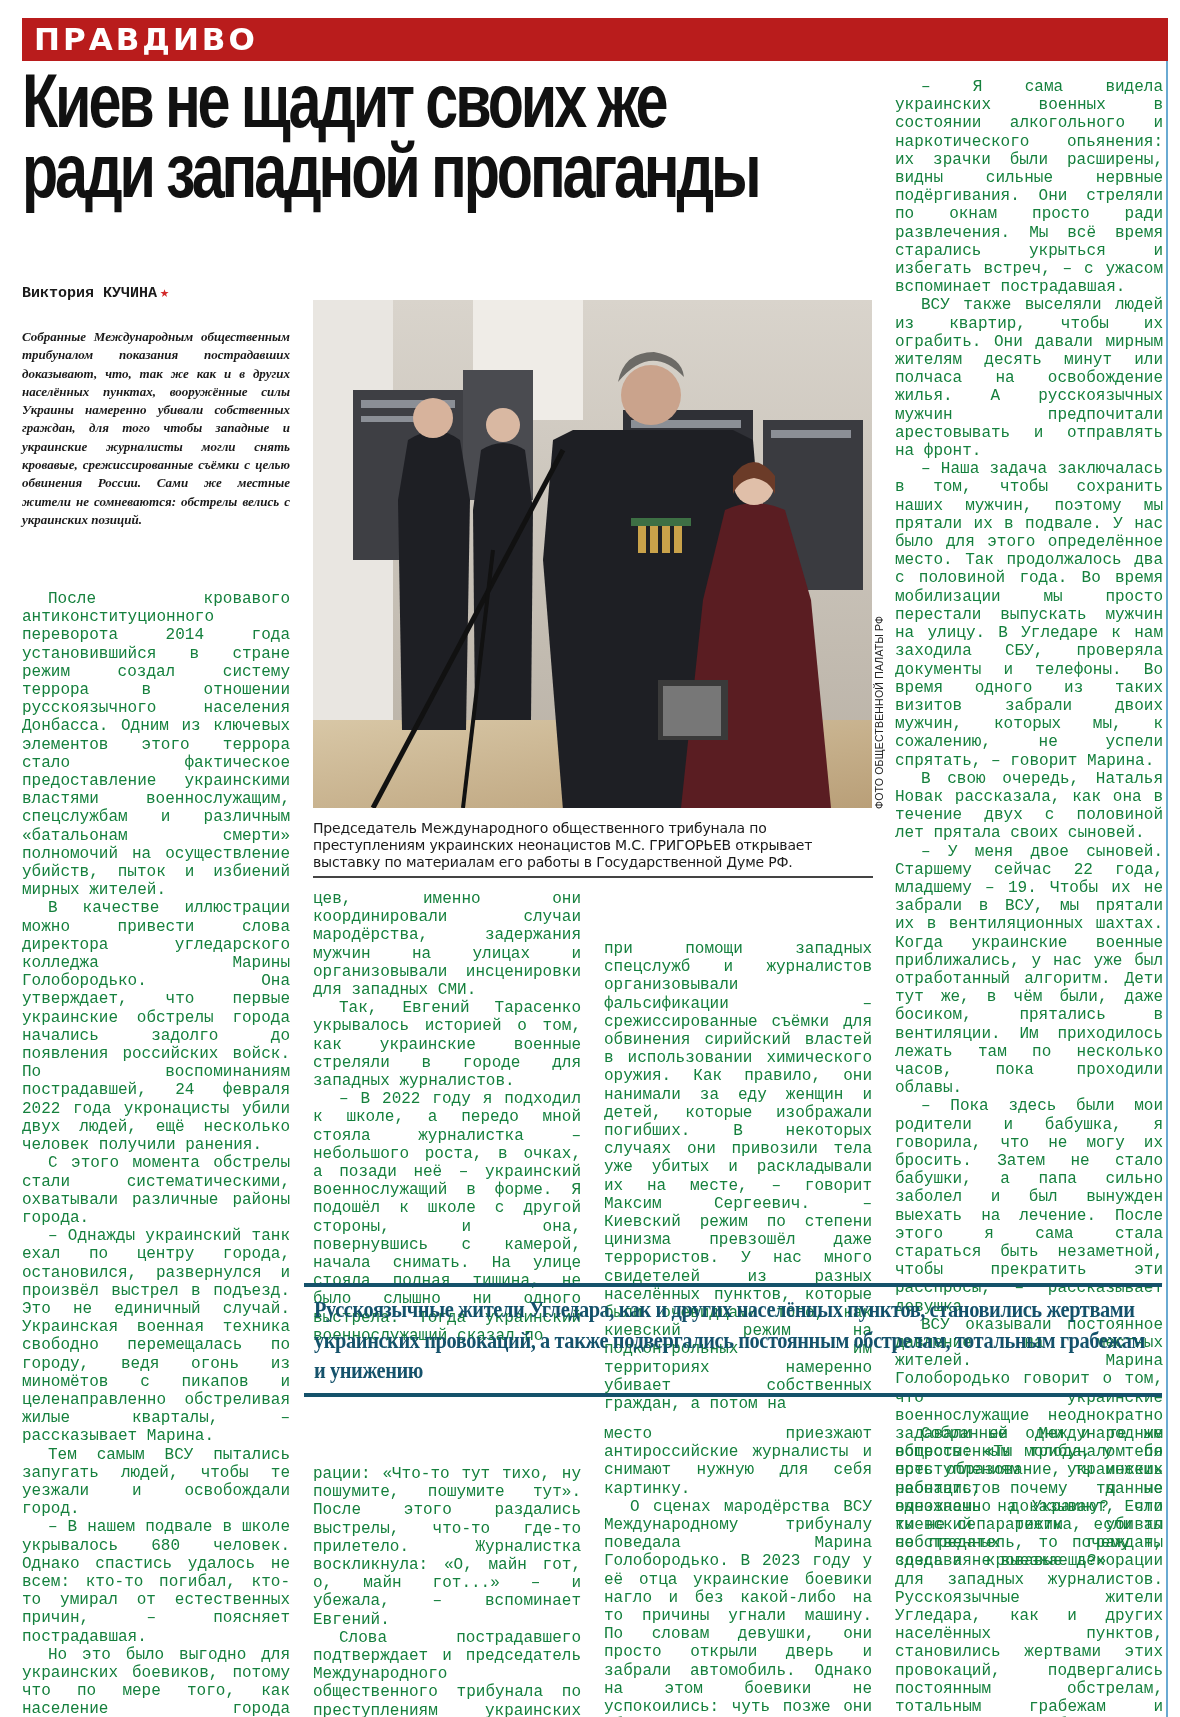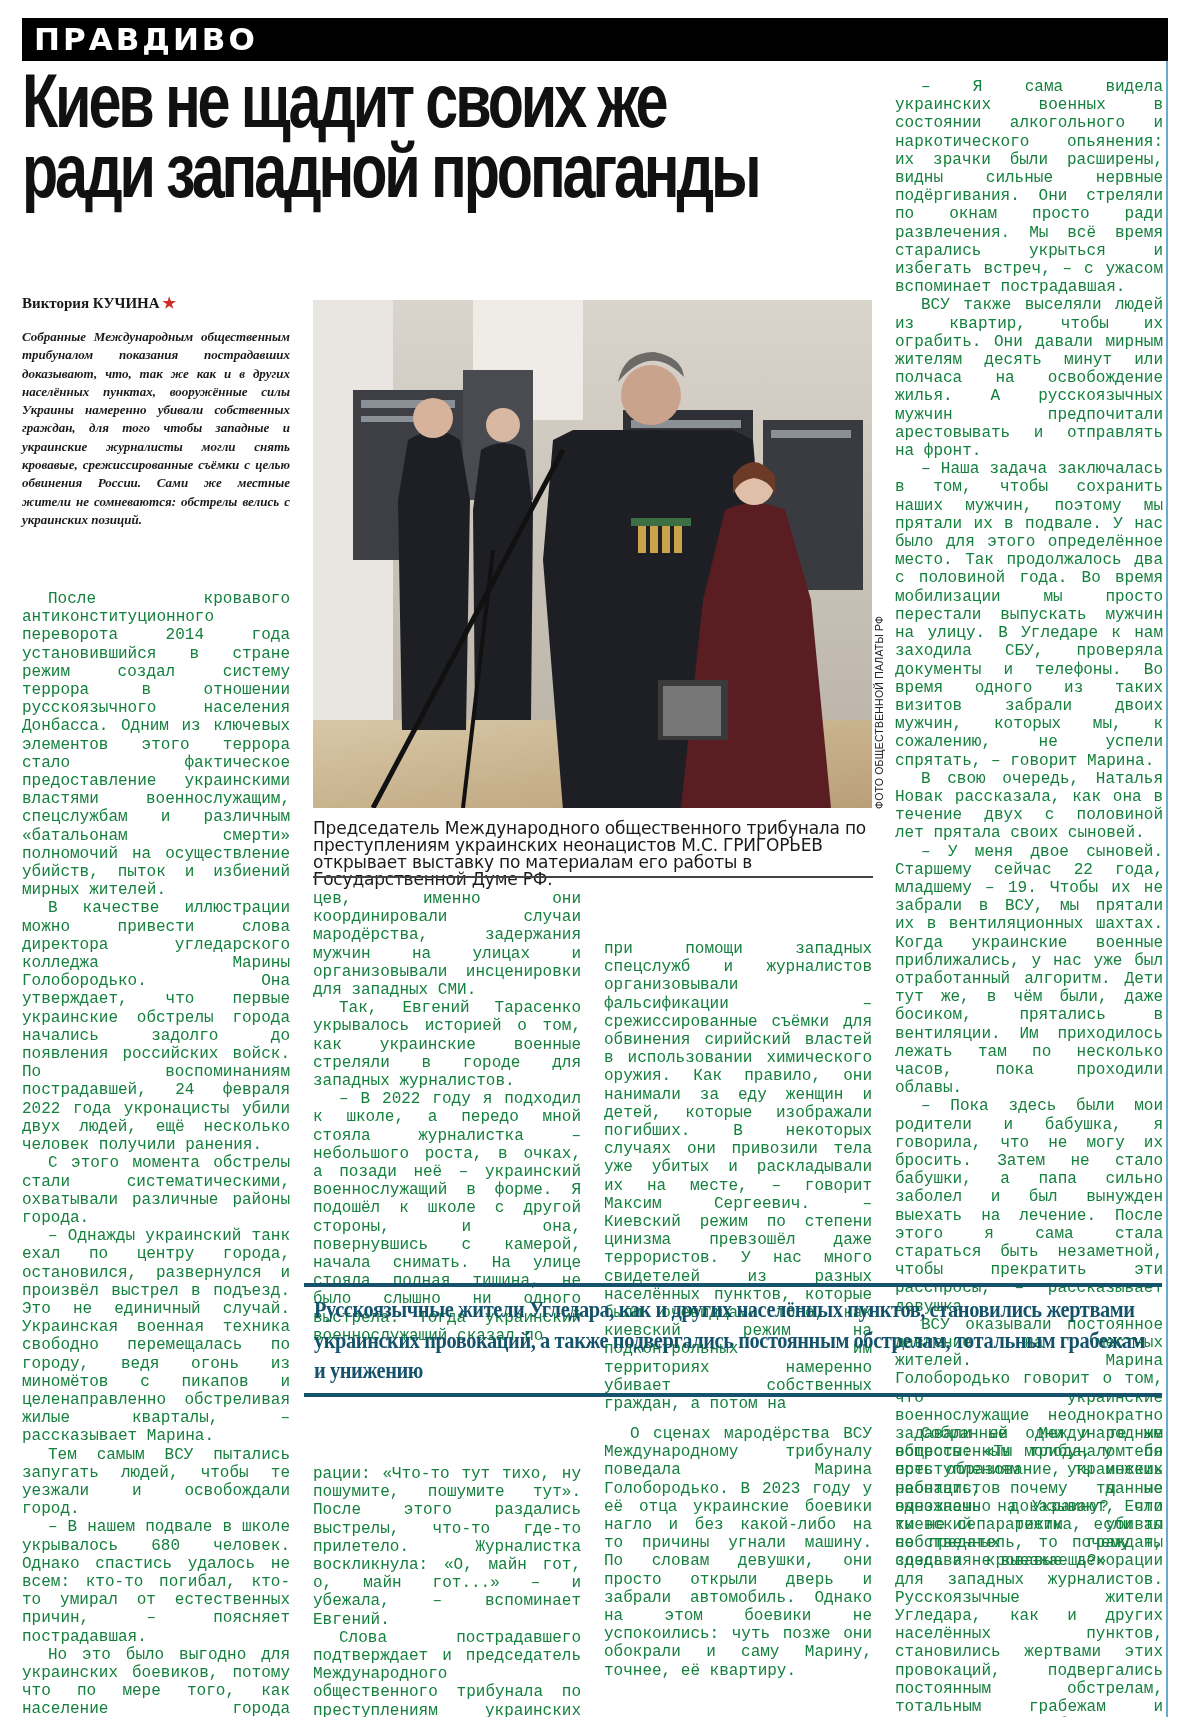--- a/index.html
+++ b/index.html
@@ -1,32 +1,32 @@
 <!DOCTYPE html>
 <html><head>
 <meta charset="utf-8">
 <style>
   html, body { margin: 0; padding: 0; background: #ffffff; }
   body { width: 1180px; height: 1717px; position: relative; overflow: hidden; color: #1a1a1a; }
   .page { position: absolute; left: 0; top: 0; width: 1180px; height: 1717px; }
-  .rubric-bar { position: absolute; left: 22px; top: 18px; width: 1146px; height: 43px; background: #000000; }
+  .rubric-bar { position: absolute; left: 22px; top: 18px; width: 1146px; height: 43px; background: #b91c1c; }
   .rubric-text { position: absolute; left: 12px; top: 3px; font-family: "DejaVu Sans", sans-serif; font-weight: bold; font-size: 31px; letter-spacing: 3px; color: #ffffff; }
   .right-rule { position: absolute; left: 1166px; top: 61px; width: 2px; height: 1656px; background: #6aaad2; }
   .headline { position: absolute; left: 22px; top: 66px; width: 860px; font-family: "Liberation Sans", sans-serif; font-weight: bold; font-size: 76px; line-height: 70px; letter-spacing: -4px; transform: scaleX(0.78); transform-origin: left top; white-space: nowrap; color: #111; }
   .subhead { position: absolute; left: 22px; top: 218px; width: 860px; font-family: "Liberation Sans", sans-serif; font-size: 23.5px; line-height: 29px; color: #1f1f1f; }
-  .byline { position: absolute; left: 22px; top: 294px; font-family: Liberation Serif, serif; font-weight: bold; font-size: 15px; color: #1a1a1a; }
+  .byline { position: absolute; left: 22px; top: 283px; font-family: Liberation Mono, monospace; font-weight: bold; font-size: 15px; color: #1a1a1a; }
   .byline .star { color: #d32a2a; margin-left: 3px; }
   .col { position: absolute; font-family: Liberation Mono, monospace; font-size: 16px; line-height: 18.2px; text-align: justify; color: #15803d; hyphens: manual; }
   .col p { margin: 0; text-indent: 26px; }
   .col p.noindent { text-indent: 0; }
   .lead { position: absolute; left: 22px; top: 328px; width: 268px; font-family: "Liberation Serif", serif; font-weight: bold; font-style: italic; font-size: 13px; line-height: 18.3px; text-align: justify; color: #1a1a1a; }
   .photo { position: absolute; left: 313px; top: 300px; width: 559px; height: 508px; overflow: hidden; background: #b9b3ab; }
   .photo-credit { position: absolute; left: 872px; top: 560px; width: 14px; height: 250px; }
   .photo-credit span { position: absolute; left: -118px; top: 118px; width: 250px; transform: rotate(-90deg); font-family: "Liberation Sans", sans-serif; font-size: 10.5px; letter-spacing: 0.2px; color: #222; white-space: nowrap; }
-  .caption { position: absolute; left: 313px; top: 820px; width: 560px; font-family: "DejaVu Sans", sans-serif; font-size: 17px; line-height: 17px; color: #1a1a1a; letter-spacing: -0.2px; }
+  .caption { position: absolute; left: 313px; top: 820px; width: 560px; font-family: "DejaVu Sans", sans-serif; font-size: 14px; line-height: 17px; color: #1a1a1a; letter-spacing: -0.2px; }
   .caption-rule { position: absolute; left: 313px; top: 876px; width: 560px; height: 2px; background: #444; }
   .callout-rule { position: absolute; left: 304px; width: 858px; height: 4px; background: #15526b; }
   .callout { position: absolute; left: 314px; top: 1294px; width: 980px; font-family: "Liberation Serif", serif; font-weight: bold; font-size: 24px; line-height: 30.5px; color: #15526b; transform: scaleX(0.85); transform-origin: left top; letter-spacing: -0.5px; }
 </style>
 </head>
 <body>
 
 <div class="page">
 
   <div class="rubric-bar">
@@ -136,19 +136,20 @@
   <div class="callout-rule" style="top:1283px;"></div>
   <div class="callout">Русскоязычные жители Угледара, как и других населённых пунктов, становились жертвами украинских провокаций, а также подвергались постоянным обстрелам, тотальным грабежам и унижению</div>
   <div class="callout-rule" style="top:1393px;"></div>
 
   <div class="col" style="left:313px; top:1425px; width:268px;margin-top:40px;">
     <p class="noindent">рации: «Что-то тут тихо, ну пошумите, пошумите тут». После этого раздались выстрелы, что-то где-то прилетело. Журналистка воскликнула: «О, майн гот, о, майн гот...» – и убежала, – вспоминает Евгений.</p>
     <p>Слова пострадавшего подтверждает и председатель Международного общественного трибунала по преступлениям украинских неонацистов Максим Григорьев.</p>
     <p>– В своё время у нас было более десяти командировок в Сирию, где мы расследовали, как террористы</p>
   </div>
   <div class="col" style="left:604px; top:1425px; width:268px;">
+    <p class="noindent">место приезжают антироссийские журналисты и снимают нужную для себя картинку.</p>
     <p>О сценах мародёрства ВСУ Международному трибуналу поведала Марина Голобородько. В 2023 году у её отца украинские боевики нагло и без какой-либо на то причины угнали машину. По словам девушки, они просто открыли дверь и забрали автомобиль. Однако на этом боевики не успокоились: чуть позже они обокрали и саму Марину, точнее, её квартиру.</p>
   </div>
   <div class="col" style="left:895px; top:1425px; width:268px;">
     <p>Собранные Международным общественным трибуналом по преступлениям украинских неонацистов данные однозначно доказывают, что киевский режим убивал собственных граждан, создавая кровавые декорации для западных журналистов. Русскоязычные жители Угледара, как и других населённых пунктов, становились жертвами этих провокаций, подвергались постоянным обстрелам, тотальным грабежам и унижению. В большинстве случаев это делалось открыто, на глазах у очевидцев.</p>
   </div>
 
 </div>
 
 </body></html>

